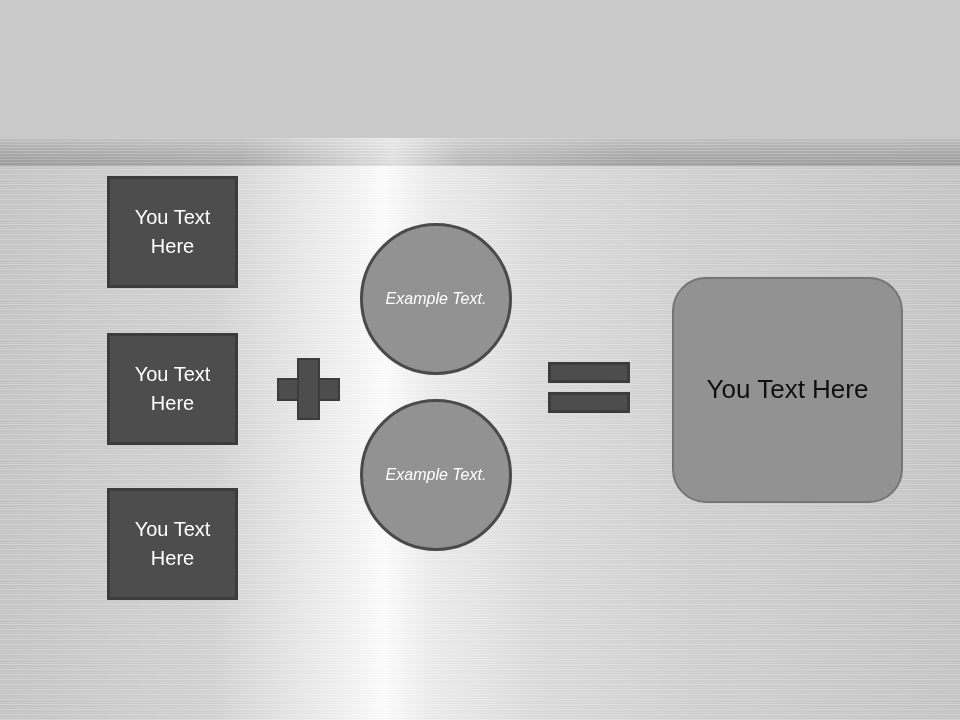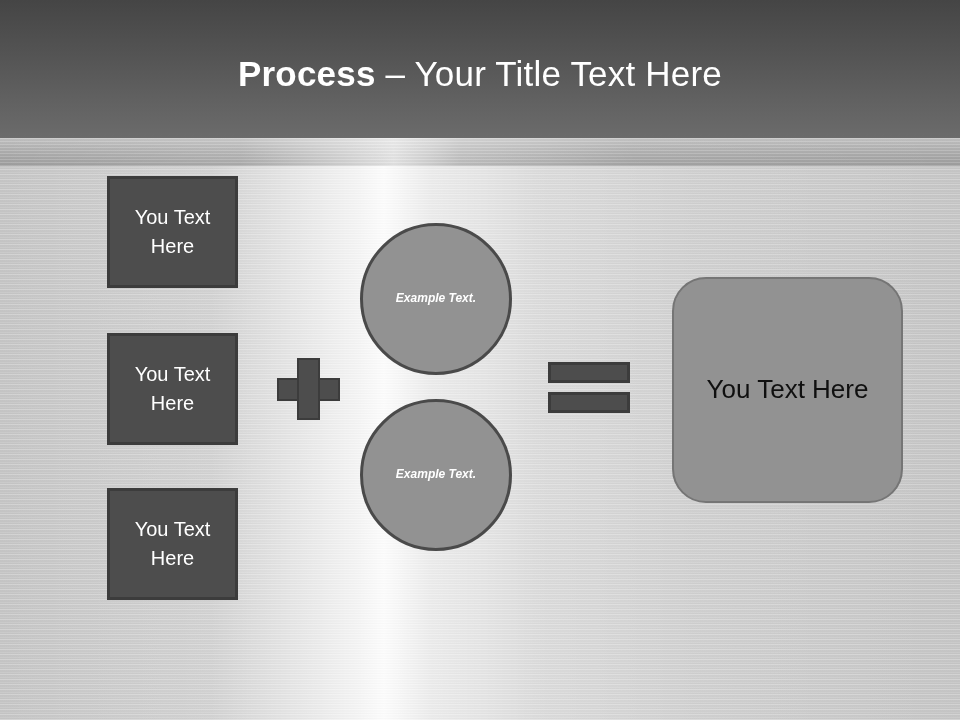--- a/index.html
+++ b/index.html
@@ -147,22 +147,22 @@
     border-radius:50%;
     background:#929292;
     border:3px solid #4a4a4a;
     display:flex;
     align-items:center;
     justify-content:center;
     z-index:5;
   }
   .circle-label {
     color:#ffffff;
-    font-size:12px;
-    font-weight:bold;
+    font-size:16px;
+    font-weight:normal;
     font-style:italic;
     line-height:1.45;
     text-align:center;
     width:100%;
   }
   #circle1 { left:360px; top:223px; }
   #circle2 { left:360px; top:399px; }
 
   
   .equals {
@@ -202,25 +202,20 @@
     padding:0 10px;
   }
 </style>
 </head>
 <body>
 
 <div id="slide">
 
   <div class="body-bg"></div>
 
-  <div class="header">
-    <div class="title">
-      <span class="strong">Process</span><span class="rest"> – Your Title Text Here</span>
-    </div>
-  </div>
 
   <div class="metal-strip"></div>
 
   <div class="dark-box" id="box1">
     <span class="dark-box-label">You Text Here</span>
   </div>
   <div class="dark-box" id="box2">
     <span class="dark-box-label">You Text Here</span>
   </div>
   <div class="dark-box" id="box3">

